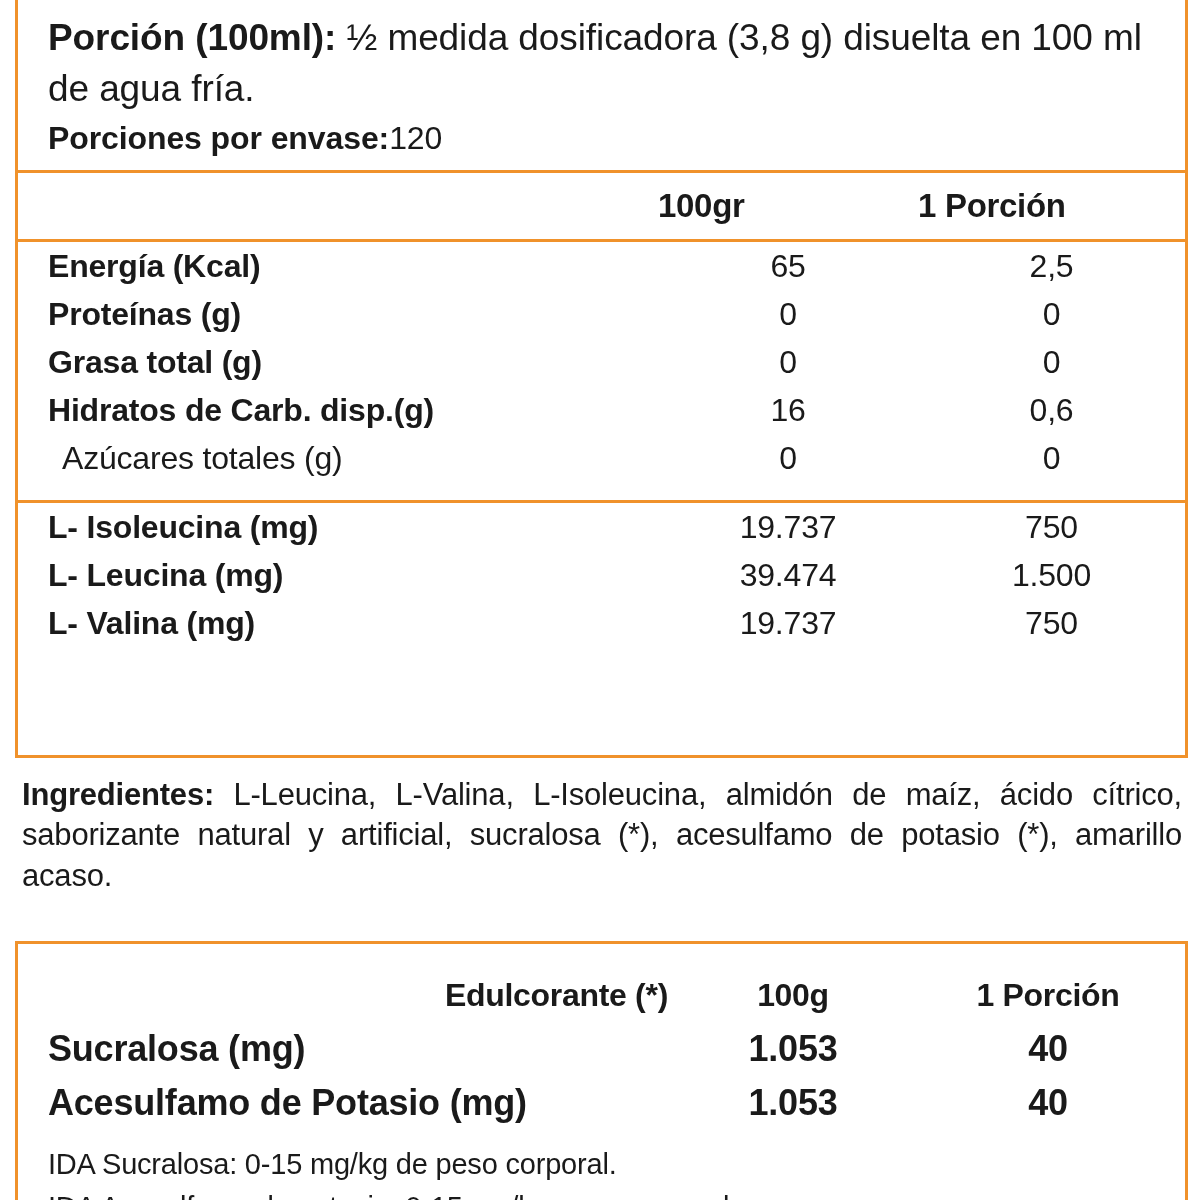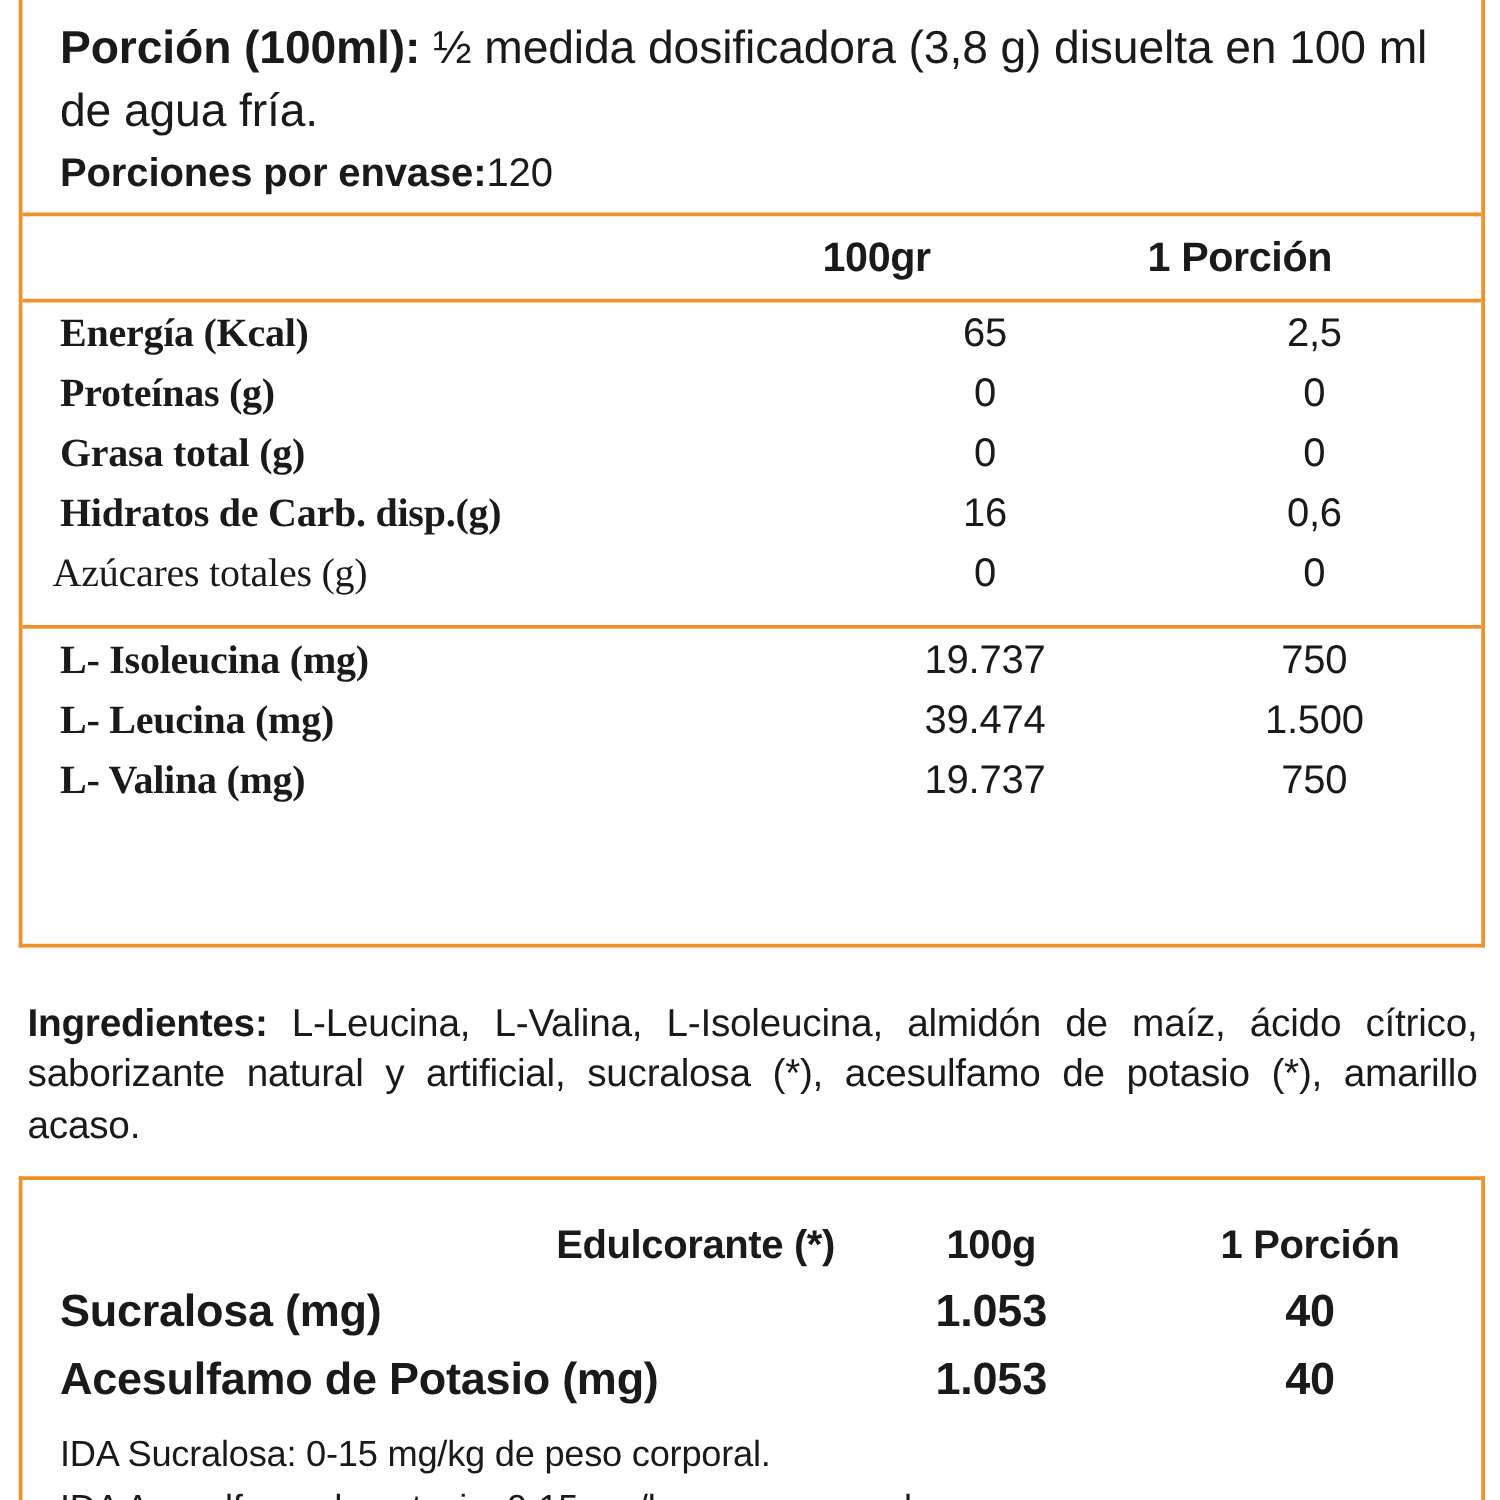--- a/index.html
+++ b/index.html
@@ -98,42 +98,41 @@
 
   .ntable tbody td {
     font-size: 32px;
     height: 48px;
     letter-spacing: -0.2px;
   }
   .ntable tbody td.lab {
     font-weight: 700;
     padding-left: 30px;
     white-space: nowrap;
-    font-family: Liberation Serif, serif;
   }
   .ntable tbody td.lab.sub {
     font-weight: 400;
-    padding-left: 24px;
+    padding-left: 44px;
   }
   .ntable tbody td.num {
     font-weight: 400;
     text-align: center;
   }
 
   .group-gap { height: 18px; }
 
   
   .amino td.lab { font-weight: 700; }
   .amino td { height: 50px; }
 
   
   .ingredients {
     position: absolute;
     left: 22px;
-    top: 768px;
+    top: 744px;
     width: 1160px;
     font-size: 31px;
     line-height: 1.3;
     text-align: justify;
     letter-spacing: -0.2px;
   }
   .ingredients b { font-weight: 700; }
 
   
   .sw-inner { padding: 24px 24px 0 30px; }

